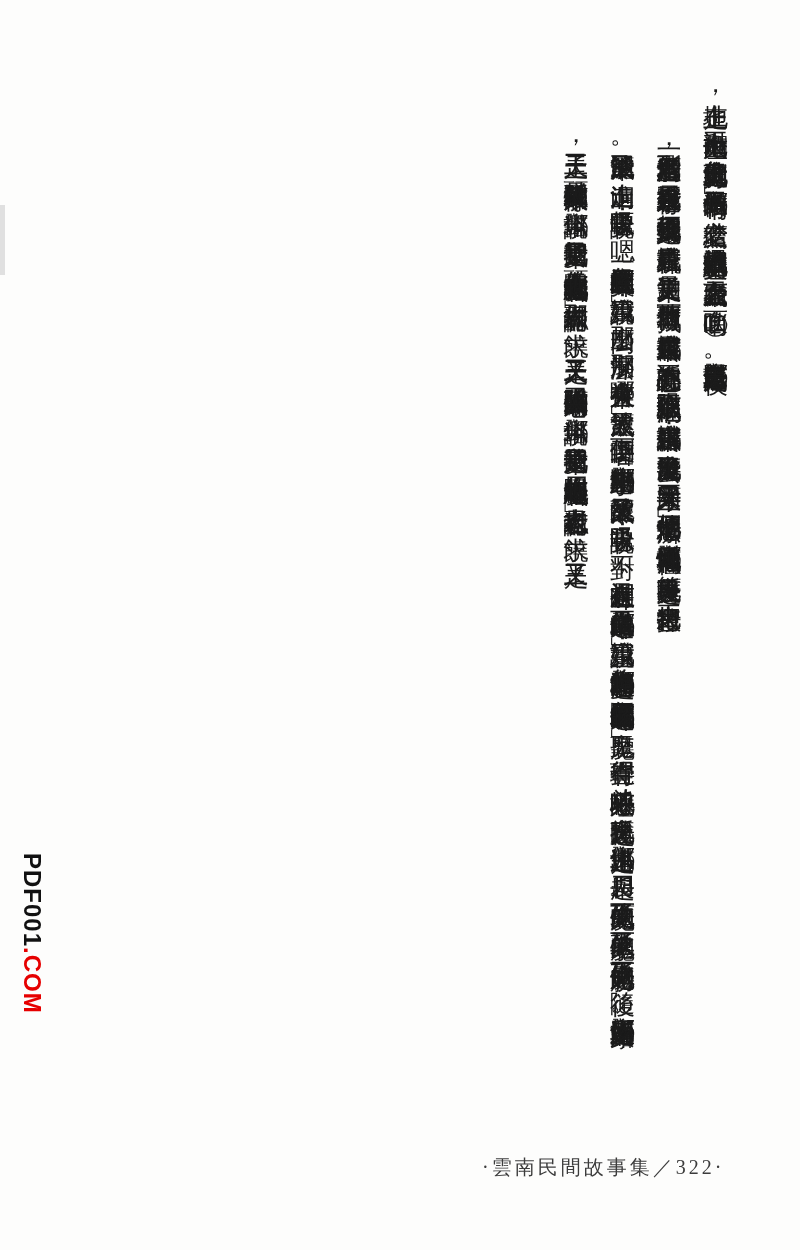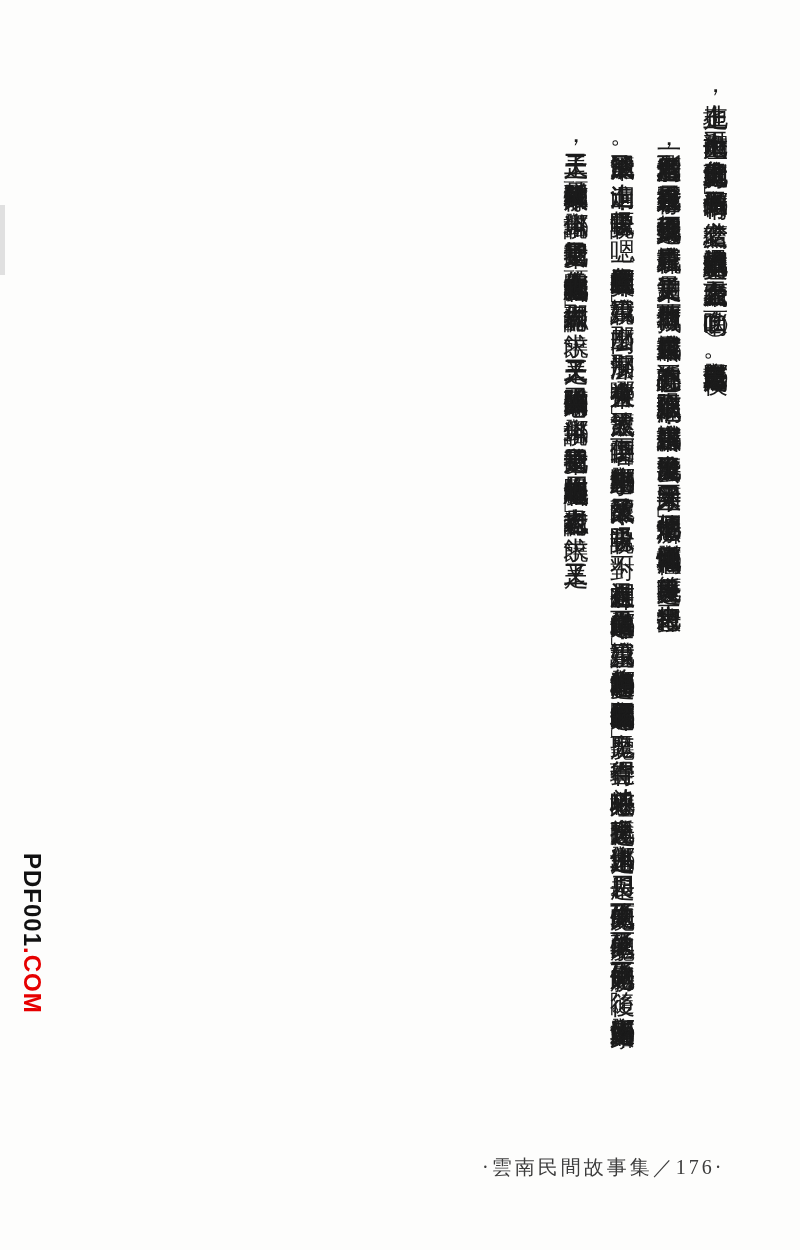--- a/index.html
+++ b/index.html
@@ -87,20 +87,20 @@
   <div class="scan-artifact"></div>
 
   <div class="text-block">
     <p>在地上走，再翻過七座大山，魔鬼住的地方就到了！」鄧塔佩做了一個竹哨，交給老鷹，還把實娥娘的梳子也交給了它。老鷹在天上一面飛，一面吹哨②，鄧塔佩跟著老鷹又走了三天三夜。</p>
     <p class="indent">老鷹飛到一個岩洞邊上，看見實娥娘正在泉邊背水，便把梳子丟到實娥娘身邊。實娥娘看見梳子，知道是丈夫來了，放下竹筒就四下尋找。實娥娘看見鄧塔佩，訴不完心裡的悲傷，眼淚忍不住簌簌地往下淌。實娥娘告訴鄧塔佩：「魔鬼波籠煞飛出去了，要等半天才回來！」他們便想好了一個辦法，叫鄧塔佩悄悄地藏在口洞裡，等魔鬼睡著之後，再出來把它殺掉。</p>
     <p class="indent">波籠煞飛回來了。一走進山洞，它便吸吸鼻子說：「嗯，怎麼洞裡有一股生人的臭味？」實娥娘說：「山那麼高，洞那麼深，哪裡會有生人來？」波籠煞太累，倒下便睡著了。鄧塔佩剛想出來動手，波籠煞又醒來了。它吸吸鼻子說：「不對，洞裡是有生人味，而且是鄧塔佩的味道！」實娥娘說：「你和鄧塔佩的老婆睡在一起，怎麼會聞不見鄧塔佩的味道呢？」魔鬼一聽，覺得有理，才放心地呼呼入睡。魔鬼睡熟之後，鄧塔佩迅速走出，舉起長刀，先砍下了魔鬼的頭，又砍下了魔鬼的手，再砍下了魔鬼的翅膀。隨後，鄧塔佩夫婦走上了回家的路。</p>
     <p class="indent">走了三天，碰見頭髮像稻草堆一樣的人，鄧塔佩說：「我把妻子追回來了，在你頭上燒七天七夜的大火給我看吧！」那個人只有認輸，求饒。又走了三天，碰著了眼屎糊滿眼睛的老人。鄧塔佩說：「我把妻子追回來了，用你的眼屎毒魚給我看吧！」老人也只有認輸，求饒。又走了三</p>
   </div>
 
   <div class="footer">
-    <span>·雲南民間故事集／176·</span>
+    <span>·雲南民間故事集／322·</span>
   </div>
 
   <div class="watermark">
     <span class="prefix">PDF001</span><span class="suffix" style="color: rgb(230, 0, 0);">.COM</span>
   </div>
 
 </div>
 
 </body></html>

